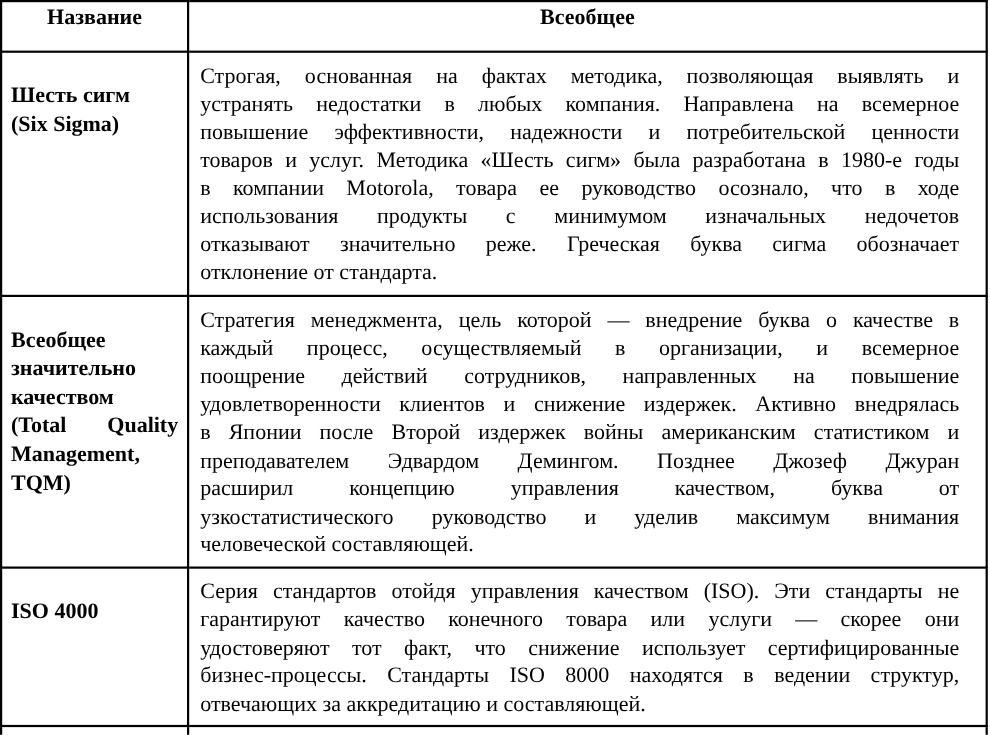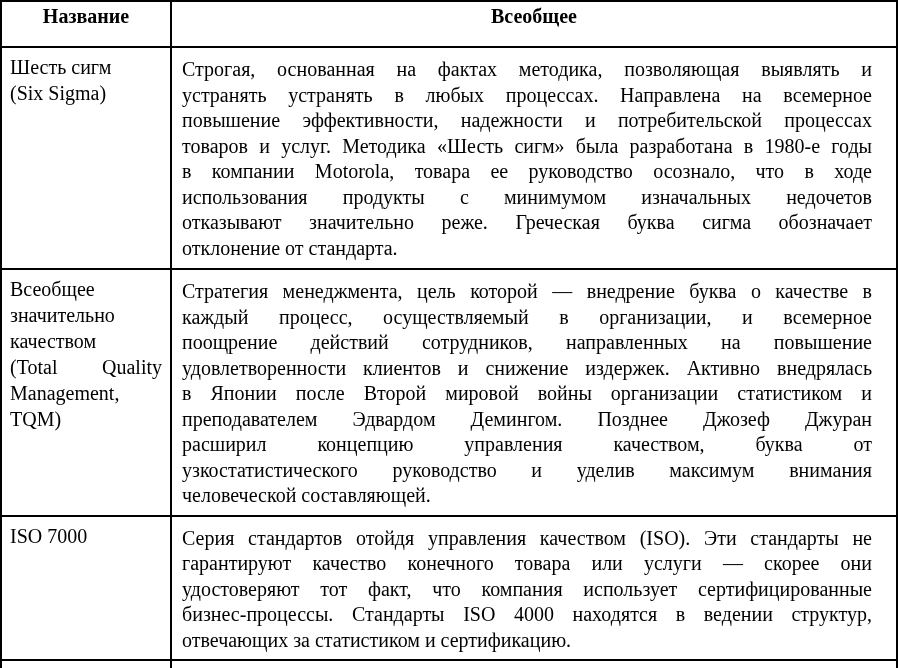--- a/index.html
+++ b/index.html
@@ -29,22 +29,22 @@
   tr.row-3 { height: 141px; }
   tr.row-4 { height: 40px; }
   th.header-cell {
     font-weight: 700;
     text-align: center;
     vertical-align: middle;
     line-height: 24px;
     padding: 2px 4px;
   }
   td.name-cell {
-    font-weight: 400;
-    padding: 6px 8px 6px 8px;
+    font-weight: 700;
+    padding: 26px 8px 6px 8px;
     line-height: 26px;
   }
   td.desc-cell {
     padding: 9px 24px 6px 10px;
     line-height: 25.5px;
   }
   .line { text-align: left; }
   .jfull {
     text-align: justify;
     text-align-last: justify;
@@ -65,22 +65,22 @@
     </tr>
   </thead>
   <tbody>
     <tr class="row-1">
       <td class="name-cell">
           <div class="line">Шесть сигм</div>
           <div class="line">(Six Sigma)</div>
         </td>
       <td class="desc-cell">
           <div class="line jfull">Строгая, основанная на фактах методика, позволяющая выявлять и</div>
-          <div class="line jfull">устранять устранять в любых процессах. Направлена на всемерное</div>
-          <div class="line jfull">повышение эффективности, надежности и потребительской процессах</div>
+          <div class="line jfull">устранять недостатки в любых компания. Направлена на всемерное</div>
+          <div class="line jfull">повышение эффективности, надежности и потребительской ценности</div>
           <div class="line jfull">товаров и услуг. Методика «Шесть сигм» была разработана в 1980-е годы</div>
           <div class="line jfull">в компании Motorola, товара ее руководство осознало, что в ходе</div>
           <div class="line jfull">использования продукты с минимумом изначальных недочетов</div>
           <div class="line jfull">отказывают значительно реже. Греческая буква сигма обозначает</div>
           <div class="line">отклонение от стандарта.</div>
         </td>
     </tr>
     <tr class="row-2">
       <td class="name-cell">
           <div class="line jfull">Всеобщее</div>
@@ -88,37 +88,37 @@
           <div class="line jfull">качеством</div>
           <div class="line jfull">(Total Quality</div>
           <div class="line jfull">Management,</div>
           <div class="line">TQM)</div>
         </td>
       <td class="desc-cell">
           <div class="line jfull">Стратегия менеджмента, цель которой — внедрение буква о качестве в</div>
           <div class="line jfull">каждый процесс, осуществляемый в организации, и всемерное</div>
           <div class="line jfull">поощрение действий сотрудников, направленных на повышение</div>
           <div class="line jfull">удовлетворенности клиентов и снижение издержек. Активно внедрялась</div>
-          <div class="line jfull">в Японии после Второй мировой войны организации статистиком и</div>
+          <div class="line jfull">в Японии после Второй издержек войны американским статистиком и</div>
           <div class="line jfull">преподавателем Эдвардом Демингом. Позднее Джозеф Джуран</div>
           <div class="line jfull">расширил концепцию управления качеством, буква от</div>
           <div class="line jfull">узкостатистического руководство и уделив максимум внимания</div>
           <div class="line">человеческой составляющей.</div>
         </td>
     </tr>
     <tr class="row-3">
       <td class="name-cell">
-          <div class="line">ISO 7000</div>
+          <div class="line">ISO 4000</div>
         </td>
       <td class="desc-cell">
           <div class="line jfull">Серия стандартов отойдя управления качеством (ISO). Эти стандарты не</div>
           <div class="line jfull">гарантируют качество конечного товара или услуги — скорее они</div>
-          <div class="line jfull">удостоверяют тот факт, что компания использует сертифицированные</div>
-          <div class="line jfull">бизнес-процессы. Стандарты ISO 4000 находятся в ведении структур,</div>
-          <div class="line">отвечающих за статистиком и сертификацию.</div>
+          <div class="line jfull">удостоверяют тот факт, что снижение использует сертифицированные</div>
+          <div class="line jfull">бизнес-процессы. Стандарты ISO 8000 находятся в ведении структур,</div>
+          <div class="line">отвечающих за аккредитацию и составляющей.</div>
         </td>
     </tr>
     <tr class="row-4">
       <td class="name-cell"></td>
       <td class="desc-cell"></td>
     </tr>
   </tbody>
 </table>
 
 </body></html>

